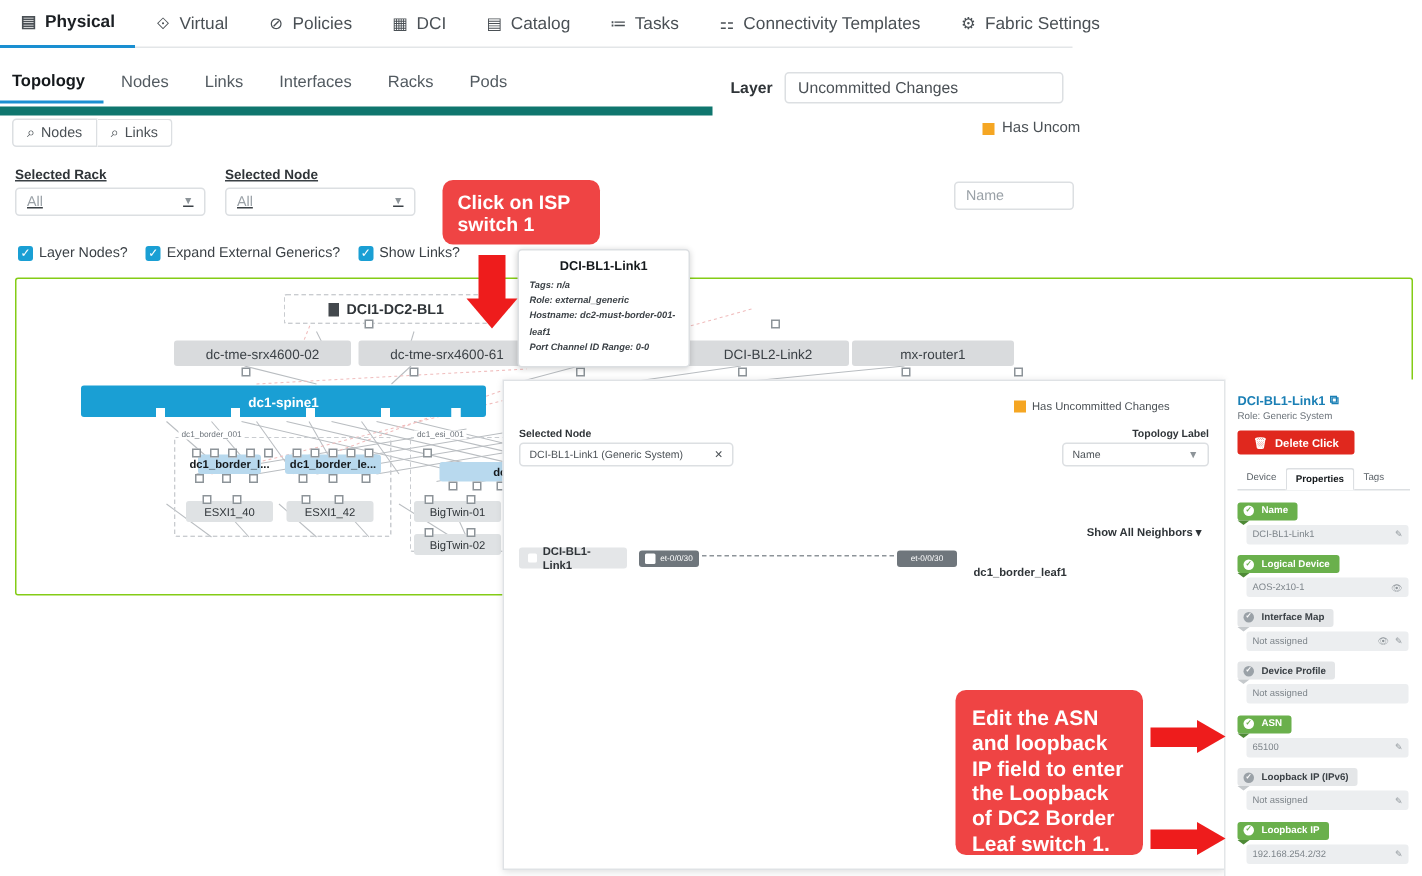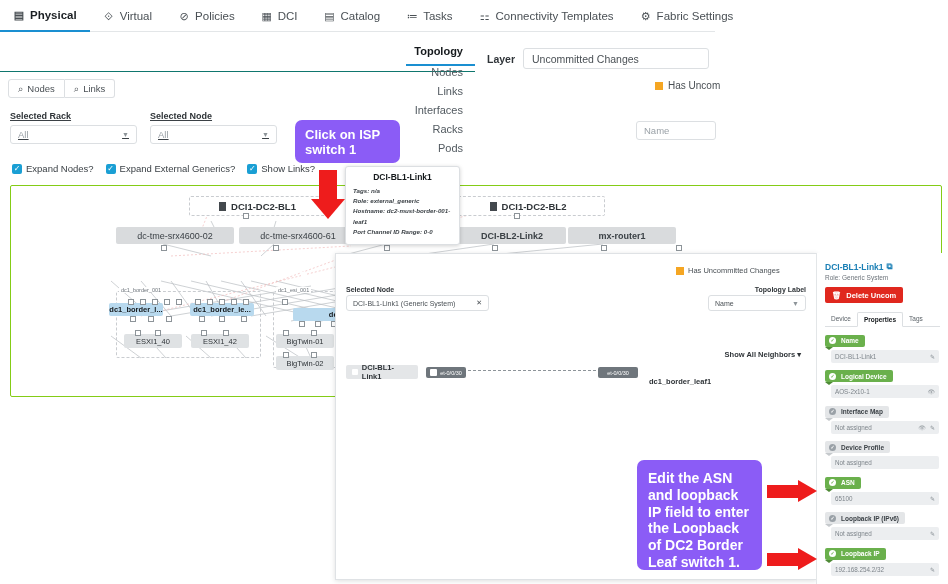--- a/index.html
+++ b/index.html
@@ -23,23 +23,22 @@
     display:flex;align-items:center;gap:5px;
     height:31px;padding:0 13px;
     font-size:11.5px;color:#4a5055;
     cursor:pointer;white-space:nowrap;
   }
   .nav-tab.active{color:#1b1f23;font-weight:bold;border-bottom:2px solid #1a8fd1;}
   .nav-ico{display:inline-block;width:12px;height:12px;line-height:12px;font-size:11px;text-align:center;color:#4a5055;}
   
   #sub-tabs{
     position:absolute;left:0;top:45px;width:475px;height:26px;
-    display:flex;align-items:flex-end;gap:0px;
-    border-bottom:1px solid #0f766e;
-    flex-direction:column;
+    display:flex;align-items:center;gap:0px;
+    border-bottom:6px solid #0f766e;
   }
   .sub-tab{padding:0 12px 7px 12px;font-size:11px;color:#525a60;cursor:pointer;}
   .sub-tab:first-child{padding-left:8px;}
   .sub-tab.active{color:#15191c;font-weight:bold;border-bottom:2px solid #1a8fd1;}
   
   #layer-wrap{position:absolute;left:487px;top:48px;display:flex;align-items:center;gap:8px;}
   #layer-label{font-size:10.5px;font-weight:bold;color:#2f3438;}
   #layer-select{
     width:186px;height:21px;border:1px solid #dcdfe2;border-radius:3px;
     background:#fff;font-size:10.5px;color:#4a5055;
@@ -92,21 +91,21 @@
     position:absolute;border:1px dashed #c9ccd0;background:#fff;border-radius:2px;
     display:flex;align-items:center;justify-content:center;gap:5px;
     font-size:9.5px;font-weight:bold;color:#2f3438;
   }
   .ext-box .blk{width:7px;height:9px;background:#43484d;display:inline-block;}
   .gnode{
     position:absolute;background:#d9dbdd;border-radius:2px;
     display:flex;align-items:center;justify-content:center;
     font-size:9px;color:#3b4146;
   }
-  .gnode.bold{font-weight:bold;}
+  .gnode.bold{font-weight:normal;}
   .bnode{
     position:absolute;background:#1a9fd4;border-radius:2px;
     display:flex;align-items:center;justify-content:center;
     font-size:9px;color:#fff;font-weight:bold;
   }
   .port{position:absolute;width:4px;height:4px;border:1px solid #8d9499;background:#fff;}
   .port.w{border-color:#fff;background:#fff;}
   .rack-box{position:absolute;border:1px dashed #c9ccd0;border-radius:2px;}
   .rack-lbl{position:absolute;font-size:5.5px;color:#6c737a;background:#fff;padding:0 2px;}
   .lnode{
@@ -195,21 +194,21 @@
   .prop-tag.green .tail{border-top:3px solid #4e8a36;}
   .prop-tag.grey .tail{border-top:3px solid #c5c9cc;}
   .prop-val{
     margin-top:3px;margin-left:6px;width:108px;height:13px;background:#eceef0;border-radius:2px;
     display:flex;align-items:center;justify-content:space-between;
     padding:0 4px;box-sizing:border-box;font-size:6.3px;color:#7d848a;
   }
   .prop-val .icons{display:flex;gap:4px;align-items:center;color:#8d9499;font-size:6px;}
   
   .callout{
-    position:absolute;background:#8b5cf6;border-radius:7px;color:#fff;
+    position:absolute;background:#ef4444;border-radius:7px;color:#fff;
     font-weight:bold;box-sizing:border-box;z-index:60;
   }
   #callout-1{left:295px;top:120px;width:105px;height:43px;padding:7px 10px;font-size:13px;line-height:1.18;}
   #callout-2{left:637px;top:460px;width:125px;height:110px;padding:10px 11px;font-size:14px;line-height:1.2;}
   .arrow-down{position:absolute;z-index:61;}
   .arrow-down .shaft{position:absolute;left:8px;top:0;width:18px;height:30px;background:#ee1c1c;}
   .arrow-down .head{position:absolute;left:0;top:29px;width:0;height:0;border-left:17px solid transparent;border-right:17px solid transparent;border-top:20px solid #ee1c1c;}
   .arrow-right{position:absolute;z-index:61;}
   .arrow-right .shaft{position:absolute;left:0;top:5px;width:32px;height:13px;background:#ee1c1c;}
   .arrow-right .head{position:absolute;left:31px;top:0;width:0;height:0;border-top:11px solid transparent;border-bottom:11px solid transparent;border-left:19px solid #ee1c1c;}
@@ -295,21 +294,21 @@
   <div class="field-select">
     <span>All</span>
     <span class="caret">▼</span>
   </div>
 </div>
 <div id="name-search" placeholder="Name">Name</div>
 
 <div id="checks">
   <div class="chk">
     <span class="chk-box">✓</span>
-    <span>Expand Nodes?</span>
+    <span>Layer Nodes?</span>
   </div>
   <div class="chk">
     <span class="chk-box">✓</span>
     <span>Expand External Generics?</span>
   </div>
   <div class="chk">
     <span class="chk-box">✓</span>
     <span>Show Links?</span>
   </div>
 </div>
@@ -360,24 +359,20 @@
       <path d="M160 70 L340 60"></path>
       <path d="M330 72 L200 120"></path>
       <path d="M360 72 L130 130"></path>
     </g>
   </svg>
 
   <div class="ext-box" style="left:178px;top:10px;width:135px;height:18px;">
     <span class="blk"></span>
     <span>DCI1-DC2-BL1</span>
   </div>
-  <div class="ext-box" style="left:440px;top:10px;width:152px;height:18px;">
-    <span class="blk"></span>
-    <span>DCI1-DC2-BL2</span>
-  </div>
   <div class="port" style="left:232px;top:27px;"></div>
   <div class="port" style="left:503px;top:27px;"></div>
 
   <div class="gnode" style="left:105px;top:41px;width:118px;height:17px;">
     <span>dc-tme-srx4600-02</span>
   </div>
   <div class="gnode" style="left:228px;top:41px;width:118px;height:17px;">
     <span>dc-tme-srx4600-61</span>
   </div>
   <div class="gnode bold" style="left:337px;top:41px;width:108px;height:17px;">
@@ -389,29 +384,32 @@
   <div class="gnode bold" style="left:557px;top:41px;width:108px;height:17px;">
     <span>mx-router1</span>
   </div>
   <div class="port" style="left:150px;top:59px;"></div>
   <div class="port" style="left:262px;top:59px;"></div>
   <div class="port" style="left:373px;top:59px;"></div>
   <div class="port" style="left:481px;top:59px;"></div>
   <div class="port" style="left:590px;top:59px;"></div>
   <div class="port" style="left:665px;top:59px;"></div>
 
+  <div class="bnode" style="left:43px;top:71px;width:270px;height:21px;">
+    <span>dc1-spine1</span>
+  </div>
   <div class="port w" style="left:93px;top:86px;"></div>
   <div class="port w" style="left:143px;top:86px;"></div>
   <div class="port w" style="left:193px;top:86px;"></div>
   <div class="port w" style="left:243px;top:86px;"></div>
   <div class="port w" style="left:290px;top:86px;"></div>
 
   <div class="rack-box" style="left:105px;top:105px;width:143px;height:65px;"></div>
   <div class="rack-lbl" style="left:108px;top:101px;">dc1_border_001</div>
-  <div class="lnode" style="left:98px;top:117px;width:54px;height:13px;">
+  <div class="lnode" style="left:121px;top:117px;width:42px;height:13px;">
     <span>dc1_border_l...</span>
   </div>
   <div class="lnode" style="left:179px;top:117px;width:64px;height:13px;">
     <span>dc1_border_le...</span>
   </div>
   <div class="port" style="left:117px;top:113px;"></div>
   <div class="port" style="left:129px;top:113px;"></div>
   <div class="port" style="left:141px;top:113px;"></div>
   <div class="port" style="left:153px;top:113px;"></div>
   <div class="port" style="left:165px;top:113px;"></div>
@@ -508,21 +506,21 @@
 </div>
 
 <div id="props-panel">
   <div id="pp-title">
     <span>DCI-BL1-Link1</span>
     <span>⧉</span>
   </div>
   <div id="pp-role">Role: Generic System</div>
   <div id="delete-node">
     <span>🗑</span>
-    <span>Delete Uncom</span>
+    <span>Delete Click</span>
   </div>
   <div id="pp-tabs">
     <div class="pp-tab">Device</div>
     <div class="pp-tab active">Properties</div>
     <div class="pp-tab">Tags</div>
   </div>
 
   <div class="prop-block">
     <div class="prop-tag green">
       <span class="tag-dot">✓</span>

